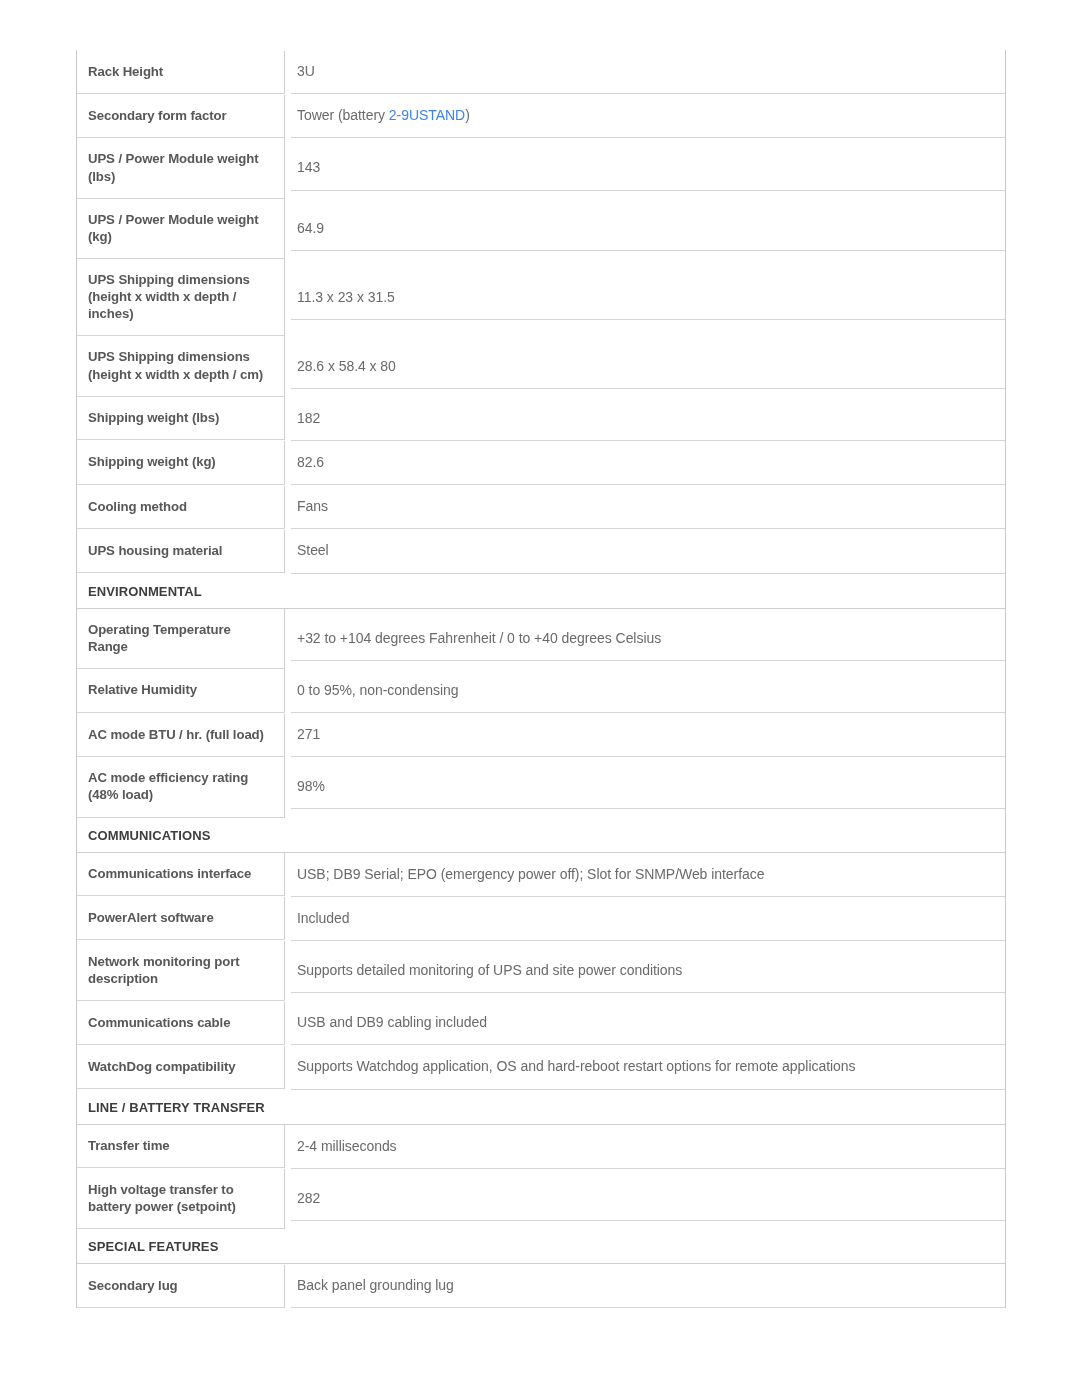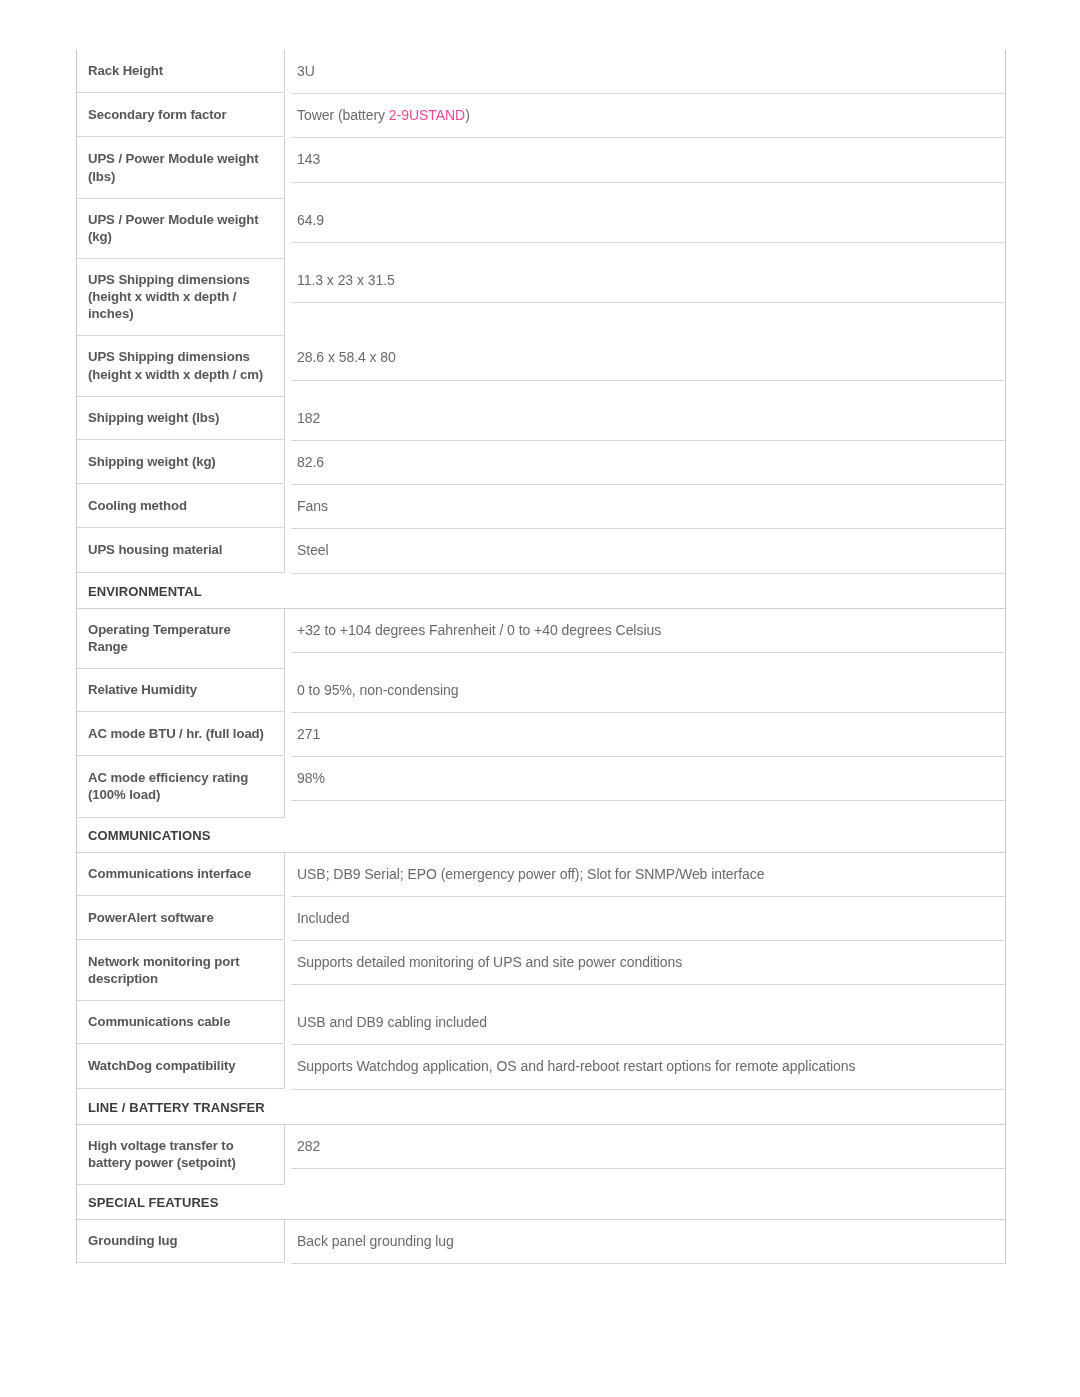--- a/index.html
+++ b/index.html
@@ -26,21 +26,21 @@
     position: absolute;
     left: 76px;
     top: 50px;
     width: 930px;
     border-left: 1px solid #c9c9c9;
     border-right: 1px solid #c9c9c9;
   }
 
   .spec-row {
     display: flex;
-    align-items: flex-start;
+    align-items: center;
     width: 100%;
   }
 
   .label-cell {
     width: 208px;
     flex: 0 0 208px;
     border-right: 1px solid #cfcfcf;
     border-bottom: 1px solid #d6d6d6;
     padding: 12px 10px 13px 11px;
     font-size: 13.2px;
@@ -71,21 +71,21 @@
     border-bottom: 1px solid #cfcfcf;
     padding: 10px 10px 9px 11px;
     font-size: 13px;
     font-weight: bold;
     color: #3d3d3d;
     letter-spacing: 0.1px;
     text-transform: uppercase;
   }
 
   .spec-link {
-    color: #ec4899;
+    color: #3b82f6;
     text-decoration: none;
   }
 </style>
 </head>
 <body>
 
 <div class="page">
   <div class="spec-table" id="spec-table">
       <div class="spec-row">
         <div class="label-cell">Rack Height</div>
@@ -136,21 +136,21 @@
       </div>
       <div class="spec-row">
         <div class="label-cell">Relative Humidity</div>
         <div class="value-cell">0 to 95%, non-condensing</div>
       </div>
       <div class="spec-row">
         <div class="label-cell">AC mode BTU / hr. (full load)</div>
         <div class="value-cell">271</div>
       </div>
       <div class="spec-row">
-        <div class="label-cell">AC mode efficiency rating (100% load)</div>
+        <div class="label-cell">AC mode efficiency rating (48% load)</div>
         <div class="value-cell">98%</div>
       </div>
       <div class="section-row">
         <div class="section-head">COMMUNICATIONS</div>
       </div>
       <div class="spec-row">
         <div class="label-cell">Communications interface</div>
         <div class="value-cell">USB; DB9 Serial; EPO (emergency power off); Slot for SNMP/Web interface</div>
       </div>
       <div class="spec-row">
@@ -166,24 +166,28 @@
         <div class="value-cell">USB and DB9 cabling included</div>
       </div>
       <div class="spec-row">
         <div class="label-cell">WatchDog compatibility</div>
         <div class="value-cell">Supports Watchdog application, OS and hard-reboot restart options for remote applications</div>
       </div>
       <div class="section-row">
         <div class="section-head">LINE / BATTERY TRANSFER</div>
       </div>
       <div class="spec-row">
+        <div class="label-cell">Transfer time</div>
+        <div class="value-cell">2-4 milliseconds</div>
+      </div>
+      <div class="spec-row">
         <div class="label-cell">High voltage transfer to battery power (setpoint)</div>
         <div class="value-cell">282</div>
       </div>
       <div class="section-row">
         <div class="section-head">SPECIAL FEATURES</div>
       </div>
       <div class="spec-row">
-        <div class="label-cell">Grounding lug</div>
+        <div class="label-cell">Secondary lug</div>
         <div class="value-cell">Back panel grounding lug</div>
       </div>
     </div>
 </div>
 
 </body></html>

